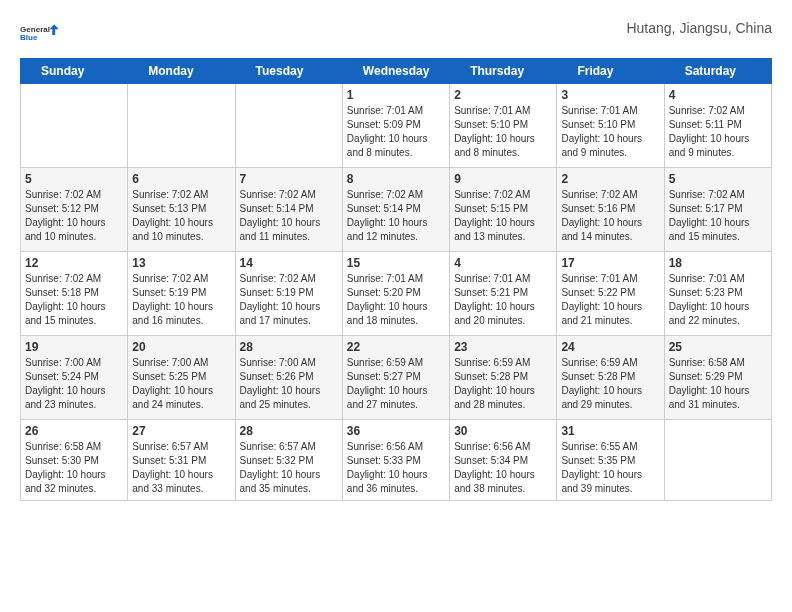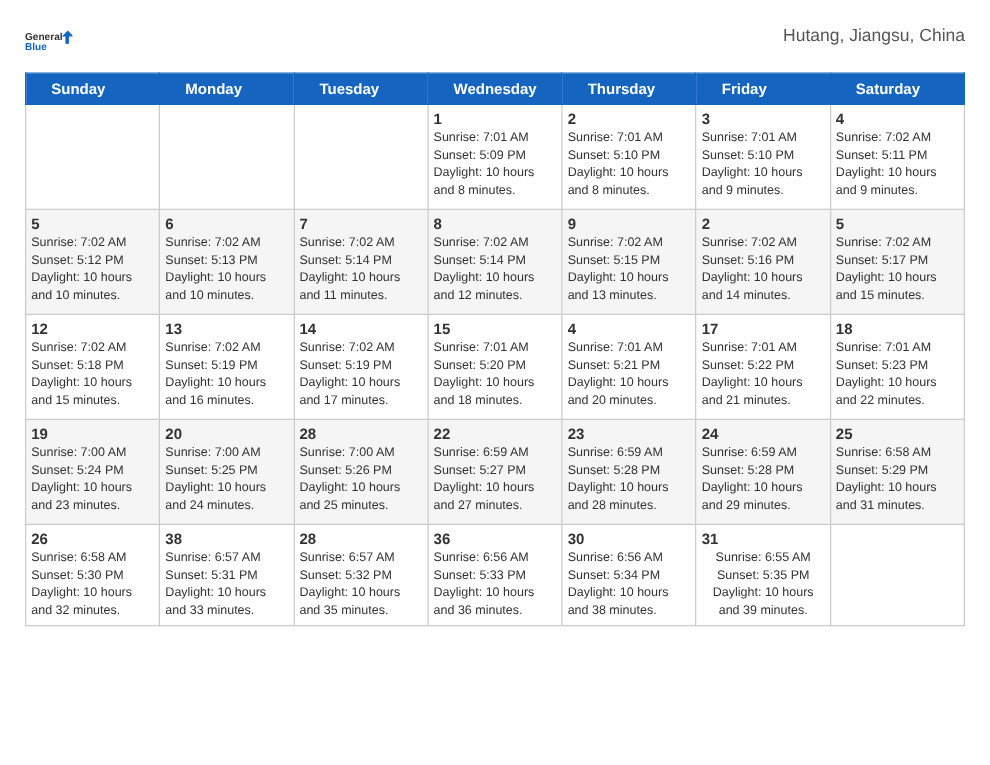--- a/index.html
+++ b/index.html
@@ -283,21 +283,21 @@
           </td>
         </tr>
         <tr>
           <td>
             <span class="day-num">26</span>
             <div class="day-info" style="white-space: pre-line;">Sunrise: 6:58 AM
 Sunset: 5:30 PM
 Daylight: 10 hours and 32 minutes.</div>
           </td>
           <td>
-            <span class="day-num">38</span>
+            <span class="day-num">27</span>
             <div class="day-info" style="white-space: pre-line;">Sunrise: 6:57 AM
 Sunset: 5:31 PM
 Daylight: 10 hours and 33 minutes.</div>
           </td>
           <td>
             <span class="day-num">28</span>
             <div class="day-info" style="white-space: pre-line;">Sunrise: 6:57 AM
 Sunset: 5:32 PM
 Daylight: 10 hours and 35 minutes.</div>
           </td>
@@ -308,21 +308,21 @@
 Daylight: 10 hours and 36 minutes.</div>
           </td>
           <td>
             <span class="day-num">30</span>
             <div class="day-info" style="white-space: pre-line;">Sunrise: 6:56 AM
 Sunset: 5:34 PM
 Daylight: 10 hours and 38 minutes.</div>
           </td>
           <td>
             <span class="day-num">31</span>
-            <div class="day-info" style="white-space: pre-line; text-align: center;">Sunrise: 6:55 AM
+            <div class="day-info" style="white-space: pre-line;">Sunrise: 6:55 AM
 Sunset: 5:35 PM
 Daylight: 10 hours and 39 minutes.</div>
           </td>
           <td class="empty"></td>
         </tr>
       </tbody>
   </table>
 </div>
 
 </body></html>

